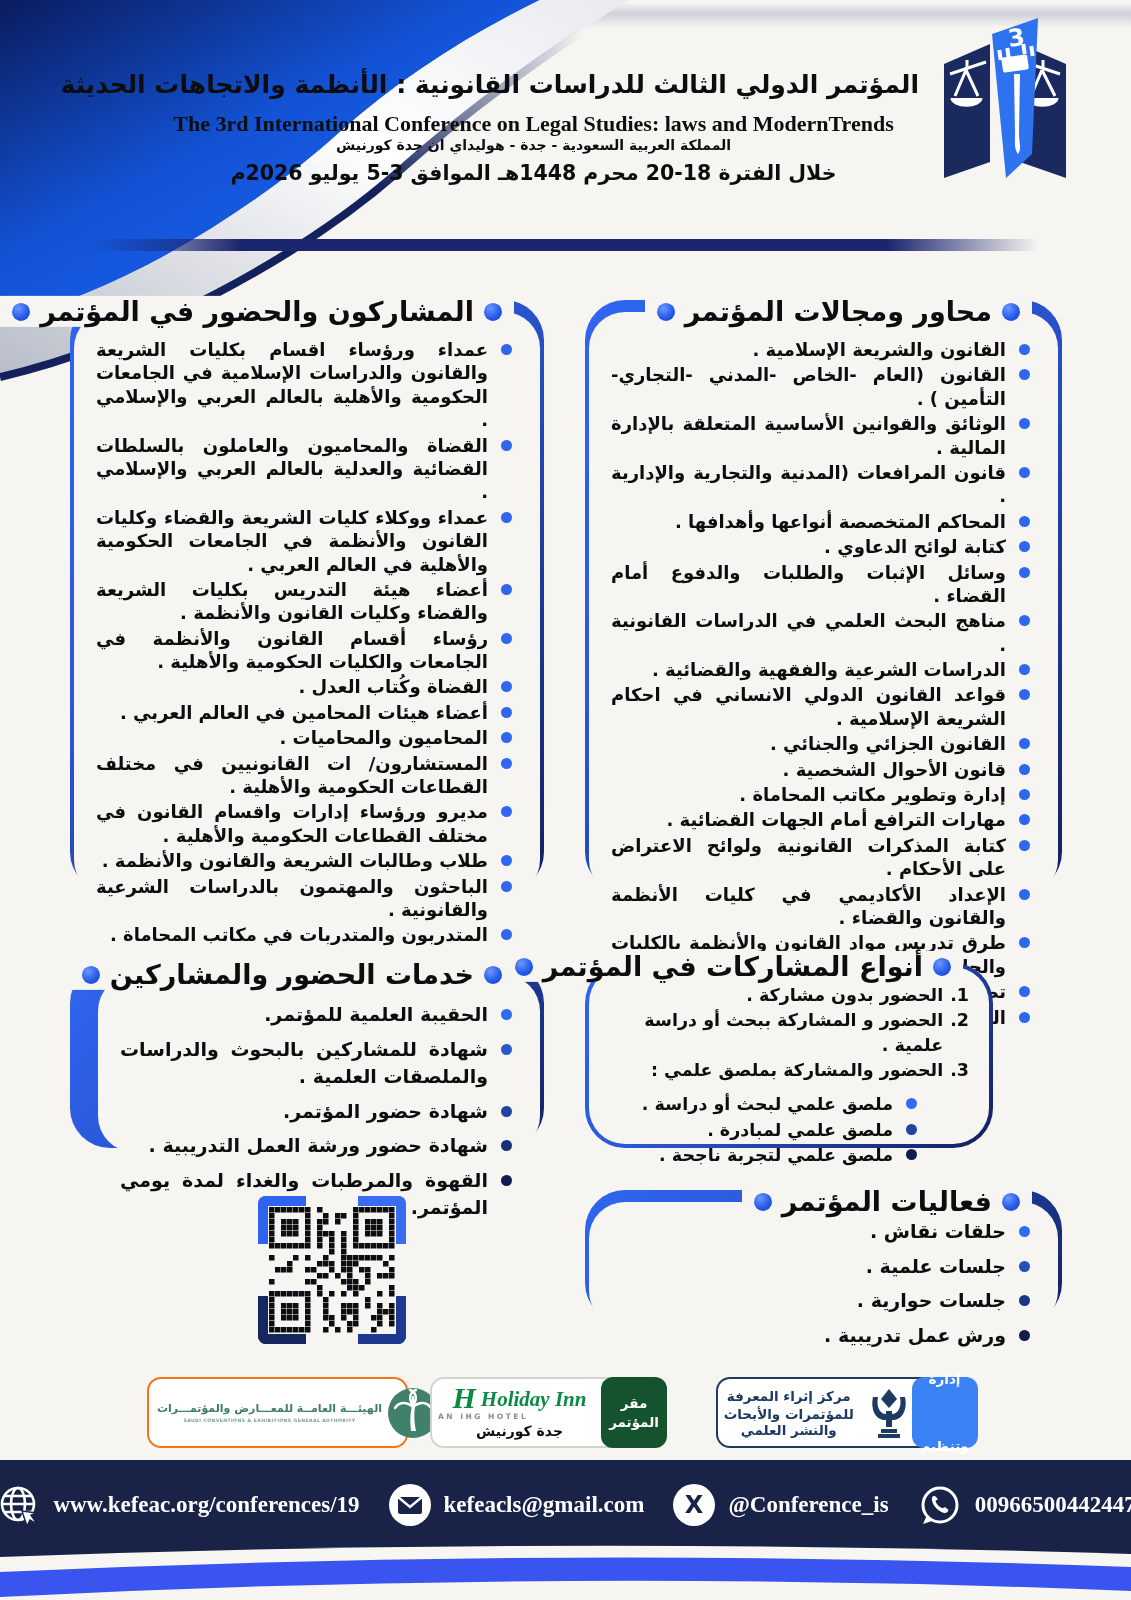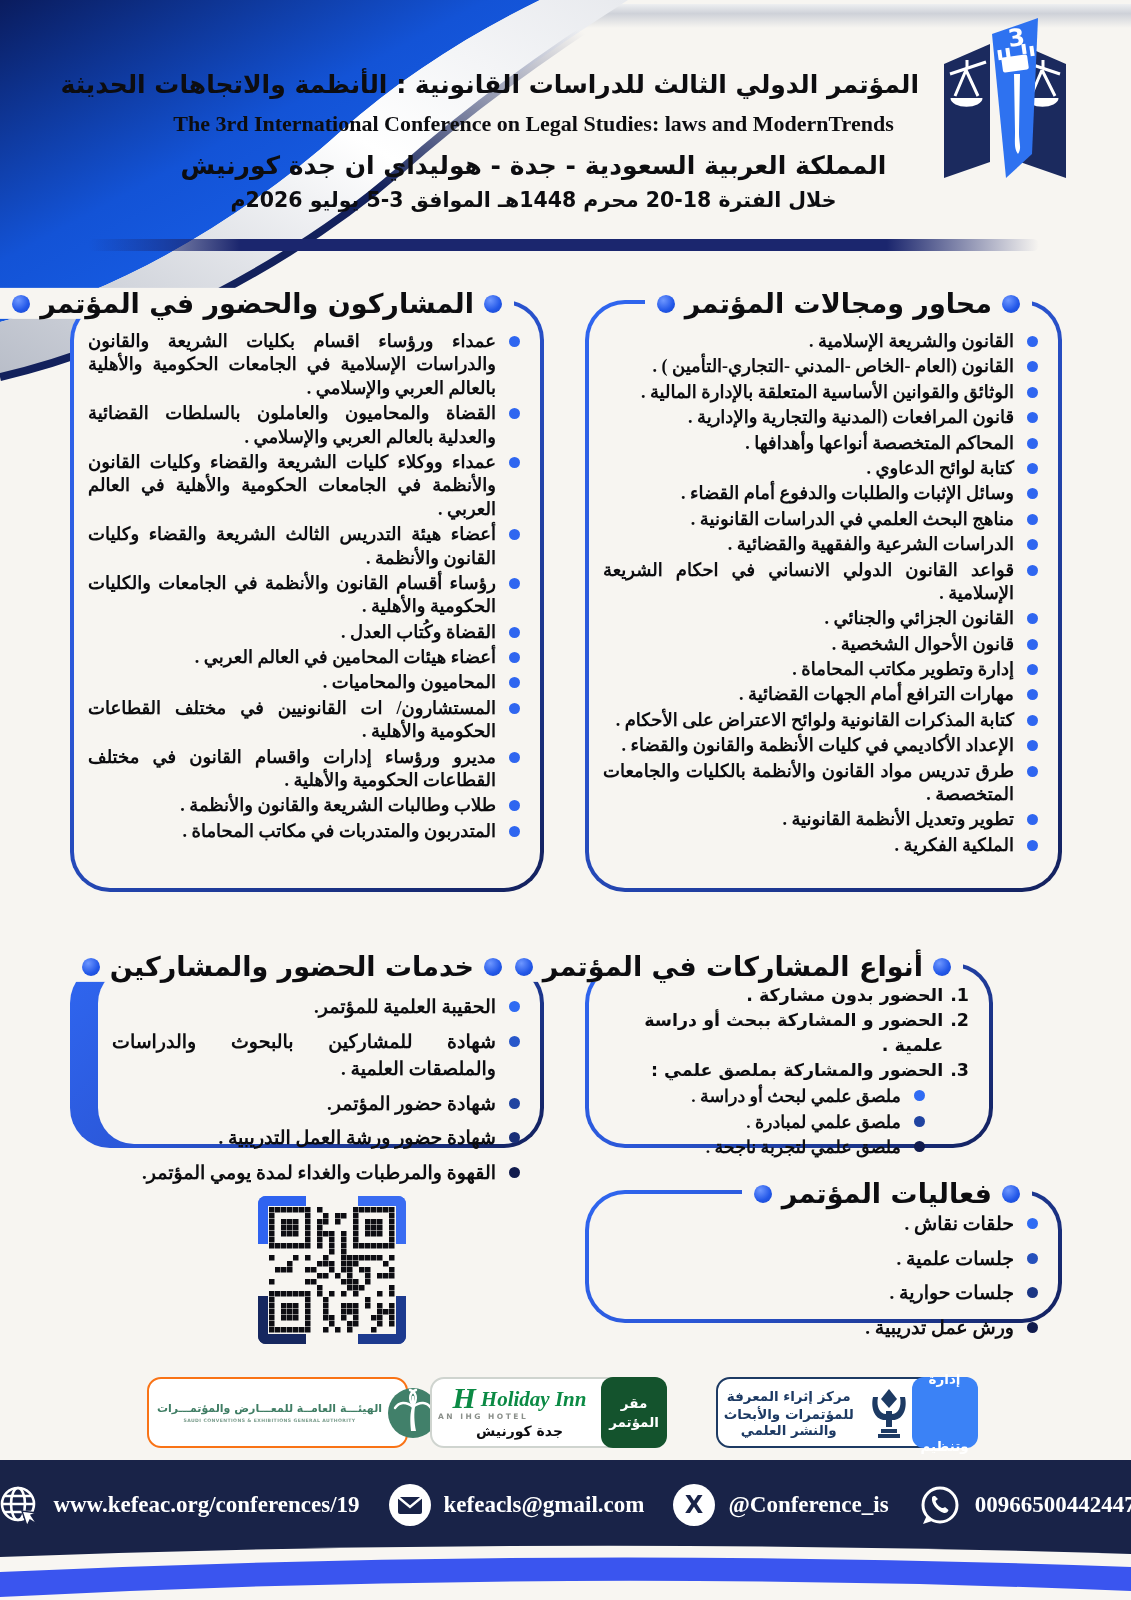--- a/index.html
+++ b/index.html
@@ -22,32 +22,32 @@
     opacity:.85;}
   .swoosh{position:absolute;top:0;left:0;}
   .divider{position:absolute;top:239px;left:88px;right:92px;height:12px;border-radius:6px;
     background:linear-gradient(90deg,rgba(27,38,110,0) 0%,#1b266e 16%,#1b266e 84%,rgba(27,38,110,0) 100%);}
   .footer-sea{position:absolute;left:0;top:1460px;}
   
   .logo-wrap{position:absolute;left:938px;top:12px;width:134px;height:176px;}
   .header-text{position:absolute;left:148px;right:212px;top:70px;text-align:center;direction:rtl;}
   .title-ar{font-size:25px;font-weight:bold;white-space:nowrap;letter-spacing:-0.5px;}
   .title-en{direction:ltr;font-family:"Liberation Serif",serif;font-weight:bold;font-size:22px;margin-top:12px;white-space:nowrap;}
-  .loc-ar{font-size:25px;font-weight:bold;margin-top:14px;}
+  .loc-ar{font-size:14px;font-weight:bold;}
   .date-ar{font-size:20.5px;font-weight:bold;margin-top:8px;}
   
   .box{position:absolute;border-radius:40px;padding:4px;
     background:linear-gradient(135deg,#2f66f0 0%,#2b57d8 38%,#13205c 100%);}
   .box-inner{background:var(--bg);width:100%;height:100%;border-radius:36px;position:relative;}
   .box-head{position:absolute;top:0;right:26px;transform:translateY(-52%);
     display:flex;align-items:center;gap:10px;background:var(--bg);padding:0 12px;white-space:nowrap;}
   .box-head h2{margin:0;font-size:27px;font-weight:bold;direction:rtl;}
   .dot{width:18px;height:18px;border-radius:50%;flex:0 0 auto;
     background:radial-gradient(circle at 35% 30%,#6e97ff,#2257e8 60%,#1b46c4);}
-  .blist{direction:rtl;list-style:none;margin:0;padding:26px 20px 6px 14px;font-family:Liberation Serif, serif;}
+  .blist{direction:rtl;list-style:none;margin:8px;padding:26px 20px 6px 14px;}
   .blist li{position:relative;padding-right:24px;font-weight:bold;text-align:justify;text-align-last:right;}
   .blist .b{position:absolute;right:0;width:11px;height:11px;border-radius:50%;background:var(--accent_blue);}
   .list-lg li{font-size:18px;line-height:1.3;margin-bottom:2px;}
   .list-lg .b{top:6px;}
   .list-md li{font-size:19px;line-height:1.45;margin-bottom:7px;}
   .list-md .b{top:8px;}
   .numlist{direction:rtl;list-style:none;margin:0;padding:16px 20px 0 12px;}
   .numlist li{display:flex;gap:7px;font-size:17.5px;font-weight:bold;line-height:1.42;}
   .numlist .num{flex:0 0 auto;}
   .sublist{padding:2px 64px 0 12px;}
@@ -166,28 +166,29 @@
     <div class="box-head">
       <span class="dot"></span>
       <h2>المشاركون والحضور في المؤتمر</h2>
       <span class="dot"></span>
     </div>
     <ul class="blist list-lg">
 
     <li><span class="b"></span><span>عمداء ورؤساء اقسام بكليات الشريعة والقانون والدراسات الإسلامية في الجامعات الحكومية والأهلية بالعالم العربي والإسلامي .</span></li>
         <li><span class="b"></span><span>القضاة والمحاميون والعاملون بالسلطات القضائية والعدلية بالعالم العربي والإسلامي .</span></li>
         <li><span class="b"></span><span>عمداء ووكلاء كليات الشريعة والقضاء وكليات القانون والأنظمة في الجامعات الحكومية والأهلية في العالم العربي .</span></li>
-        <li><span class="b"></span><span>أعضاء هيئة التدريس الثالث الشريعة والقضاء وكليات القانون والأنظمة .</span></li>
+        <li><span class="b"></span><span>أعضاء هيئة التدريس بكليات الشريعة والقضاء وكليات القانون والأنظمة .</span></li>
         <li><span class="b"></span><span>رؤساء أقسام القانون والأنظمة في الجامعات والكليات الحكومية والأهلية .</span></li>
         <li><span class="b"></span><span>القضاة وكُتاب العدل .</span></li>
         <li><span class="b"></span><span>أعضاء هيئات المحامين في العالم العربي .</span></li>
         <li><span class="b"></span><span>المحاميون والمحاميات .</span></li>
         <li><span class="b"></span><span>المستشارون/ ات القانونيين في مختلف القطاعات الحكومية والأهلية .</span></li>
         <li><span class="b"></span><span>مديرو ورؤساء إدارات واقسام القانون في مختلف القطاعات الحكومية والأهلية .</span></li>
         <li><span class="b"></span><span>طلاب وطالبات الشريعة والقانون والأنظمة .</span></li>
+        <li><span class="b"></span><span>الباحثون والمهتمون بالدراسات الشرعية والقانونية .</span></li>
         <li><span class="b"></span><span>المتدربون والمتدربات في مكاتب المحاماة .</span></li>
       </ul>
   </div>
 </div>
 
 <div class="box" style="left:585px;top:300px;width:477px;height:592px;">
   <div class="box-inner">
     <div class="box-head">
       <span class="dot"></span>
       <h2>محاور ومجالات المؤتمر</h2>

